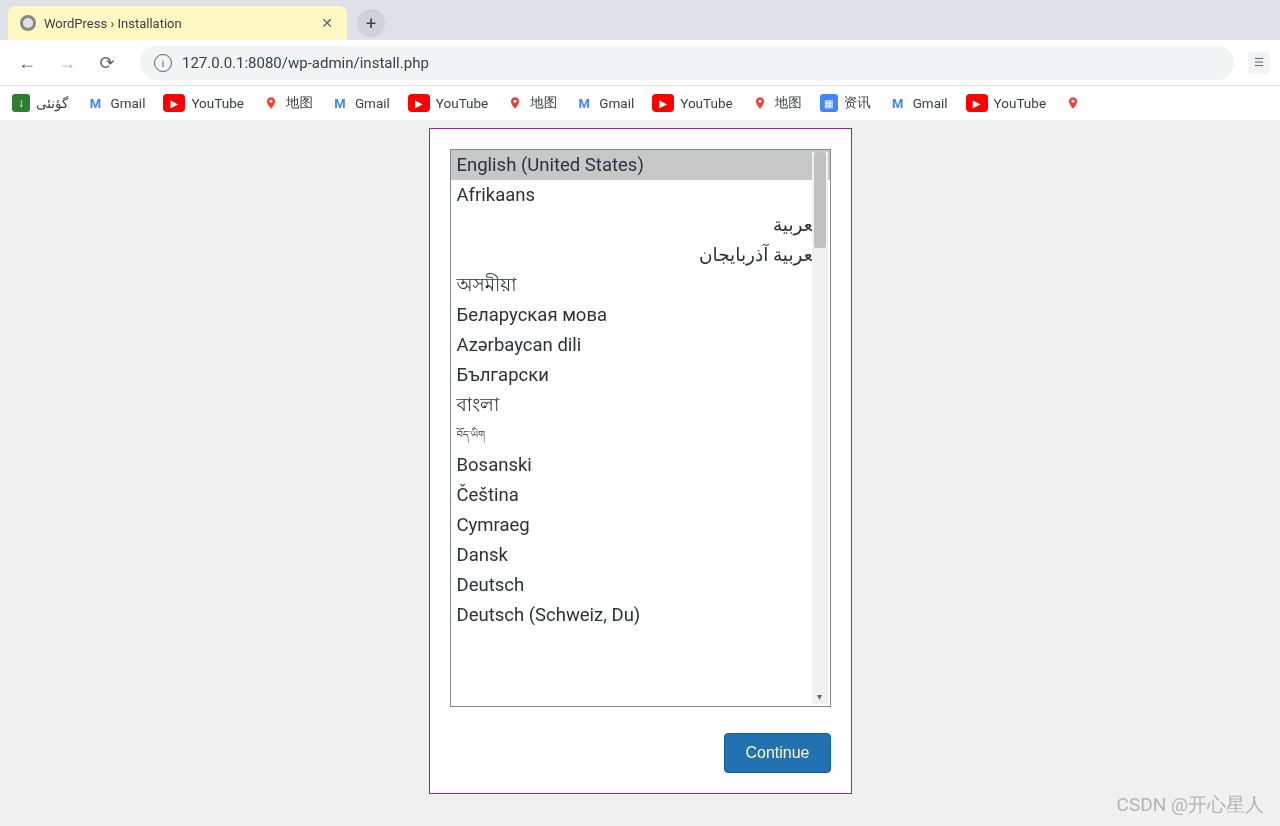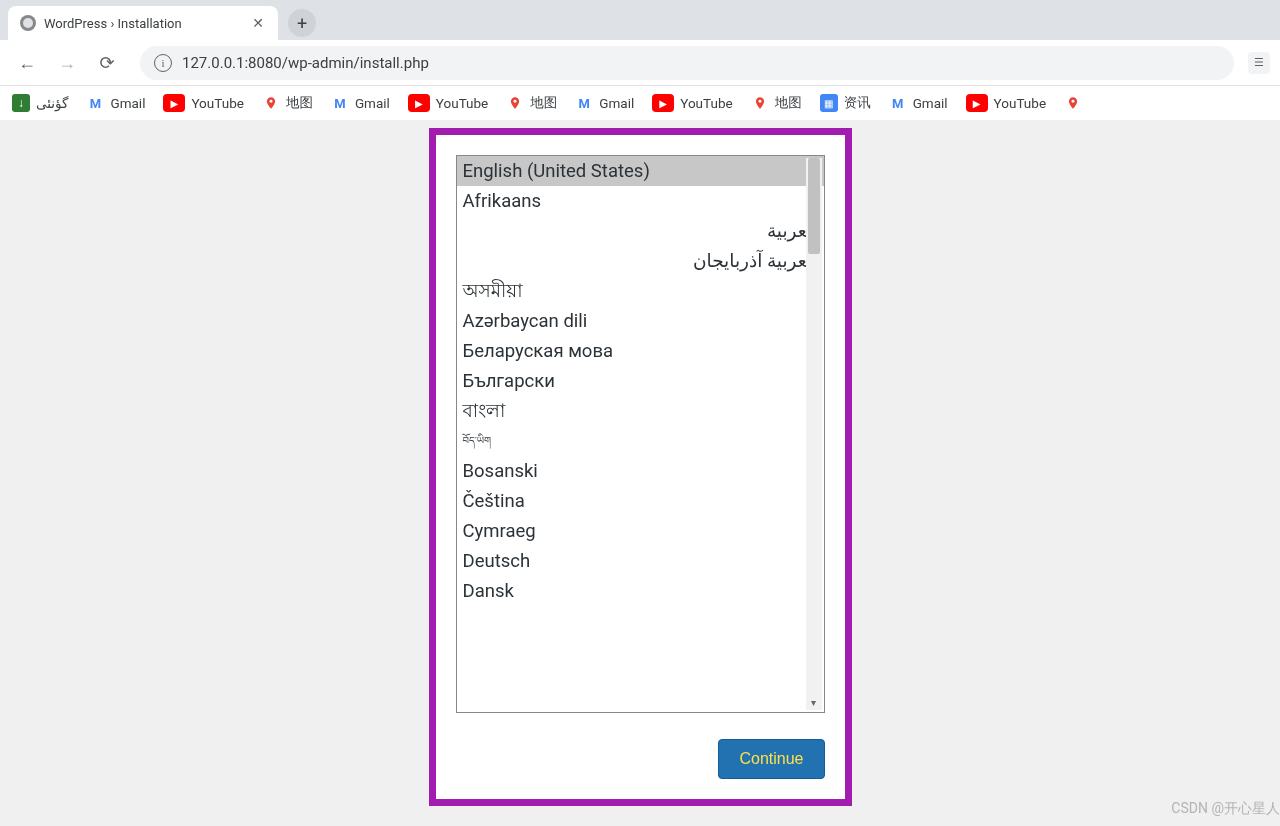--- a/index.html
+++ b/index.html
@@ -14,23 +14,23 @@
 
   
   .tabstrip {
     height: 40px;
     background: #dee1e6;
     display: flex;
     align-items: flex-end;
     padding-left: 8px;
   }
   .tab {
-    background: #ffffff;
+    background: #fef9c3;
     height: 34px;
-    width: 270px;
+    width: 339px;
     border-radius: 8px 8px 0 0;
     display: flex;
     align-items: center;
     padding: 0 12px;
     gap: 8px;
     font-size: 13px;
     color: #3c4043;
     position: relative;
   }
   .tab .favicon {
@@ -130,21 +130,21 @@
     position: absolute;
     top: 120px; left: 0; right: 0; bottom: 0;
     background: #f0f0f1;
     display: flex;
     justify-content: center;
   }
   .install-box {
     margin-top: 8px;
     width: 423px;
     background: #fff;
-    border: 7px solid #a21caf;
+    border: 1px solid #a21caf;
     padding: 20px;
     display: flex;
     flex-direction: column;
     height: fit-content;
   }
 
   .lang-box {
     border: 1px solid #7e8993;
     height: 558px;
     overflow: hidden;
@@ -190,33 +190,33 @@
   }
   .scroll-arrow.down { bottom: 0; }
 
   .continue-row {
     display: flex;
     justify-content: flex-end;
     margin-top: 26px;
   }
   .btn-continue {
     background: #2271b1;
-    color: #fde047;
+    color: #fef9c3;
     border: 1px solid #135e96;
     padding: 10px 20px;
     font-size: 16px;
     border-radius: 4px;
     cursor: pointer;
   }
 
   .watermark {
     position: absolute;
-    right: 0; bottom: 8px;
+    right: 16px; bottom: 8px;
     color: rgba(120,120,120,.5);
-    font-size: 14px;
+    font-size: 19px;
   }
 </style>
 </head>
 <body>
 
 <div class="tabstrip">
   <div class="tab">
     <span class="favicon"></span>
     <span>WordPress › Installation</span>
     <span class="close">✕</span>
@@ -324,30 +324,31 @@
 <div class="page">
   <div class="install-box">
 
     <div class="lang-box">
       <div class="lang-list" id="lang-list">
           <div class="opt selected">English (United States)</div>
           <div class="opt">Afrikaans</div>
           <div class="opt" dir="rtl">العربية</div>
           <div class="opt" dir="rtl">العربية آذربایجان</div>
           <div class="opt">অসমীয়া</div>
+          <div class="opt">Беларуская мова</div>
           <div class="opt">Azərbaycan dili</div>
-          <div class="opt">Беларуская мова</div>
           <div class="opt">Български</div>
           <div class="opt">বাংলা</div>
           <div class="opt small">བོད་ཡིག</div>
           <div class="opt">Bosanski</div>
           <div class="opt">Čeština</div>
           <div class="opt">Cymraeg</div>
+          <div class="opt">Dansk</div>
           <div class="opt">Deutsch</div>
-          <div class="opt">Dansk</div>
+          <div class="opt">Deutsch (Schweiz, Du)</div>
         </div>
       <div class="scroll-track">
         <div class="scroll-thumb"></div>
         <div class="scroll-arrow down">▾</div>
       </div>
     </div>
 
     <div class="continue-row">
       <button class="btn-continue">Continue</button>
     </div>

